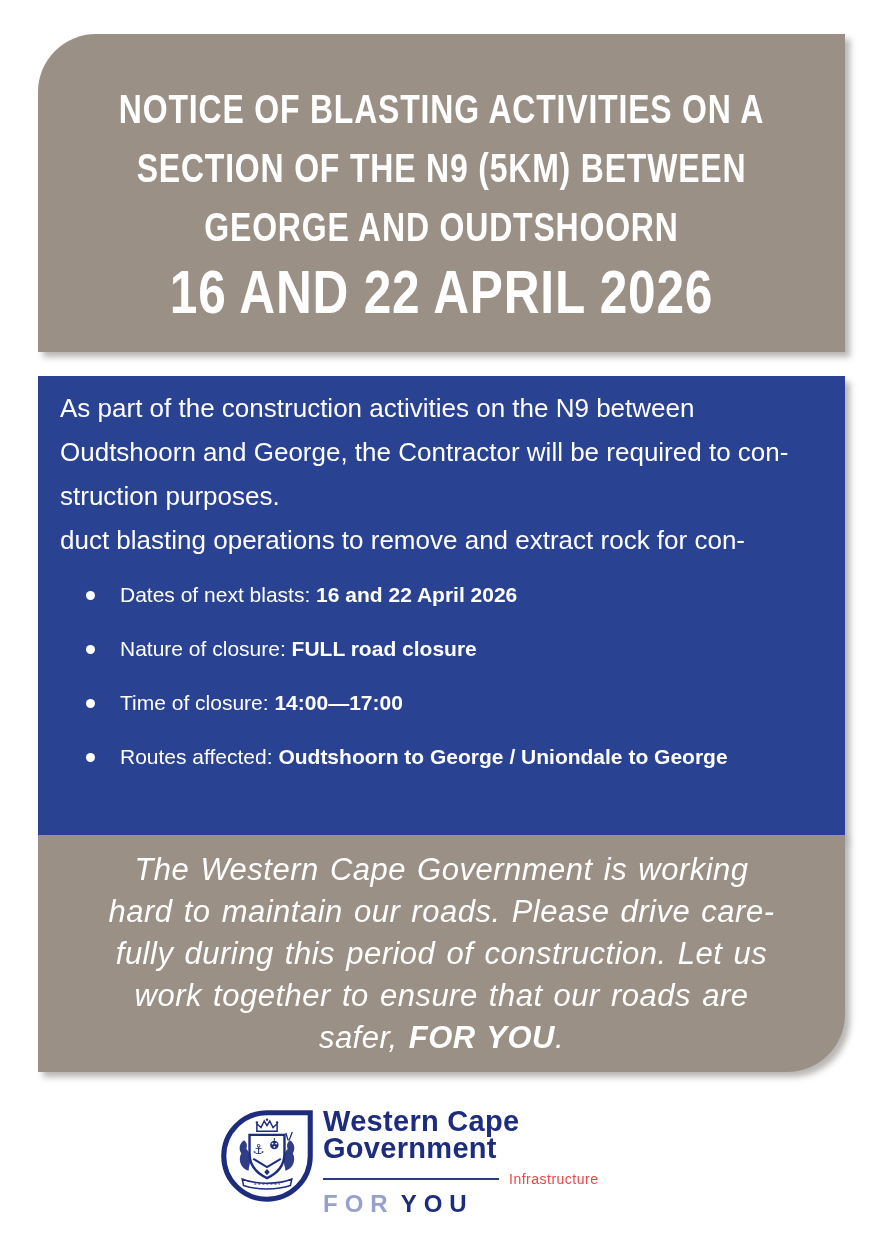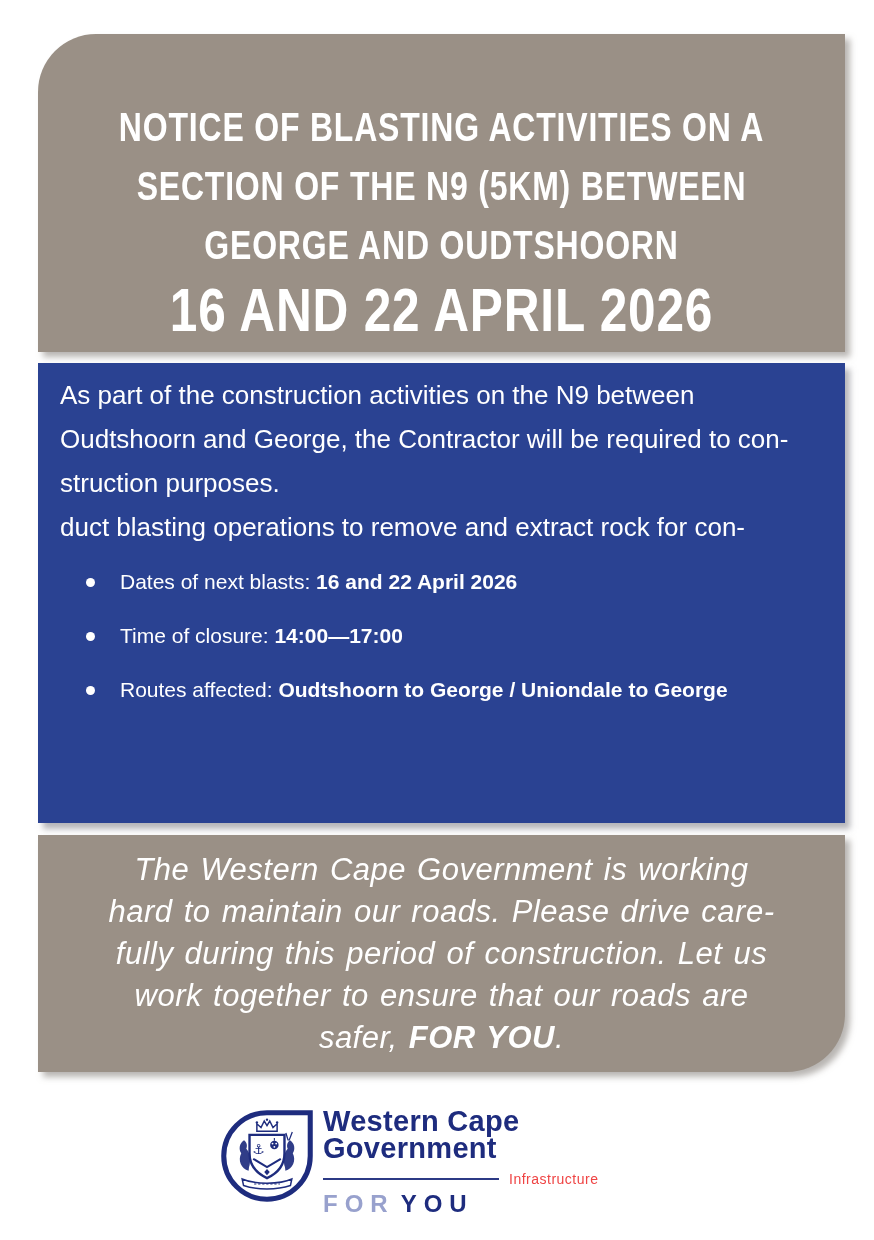--- a/index.html
+++ b/index.html
@@ -15,21 +15,21 @@
   
   .box-header {
     position: absolute;
     left: 38px; top: 34px;
     width: 807px; height: 318px;
     background: #9a9086;
     border-radius: 58px 0 0 0;
     box-shadow: 5px 5px 6px rgba(125,120,115,0.55);
     color: #ffffff;
     text-align: center;
-    padding-top: 64px;
+    padding-top: 46px;
   }
   .box-header-inner {
     transform: scaleX(0.80);
     transform-origin: 50% 0;
   }
   .hdr-line {
     font-size: 40px;
     font-weight: bold;
     line-height: 59px;
     letter-spacing: 1px;
@@ -39,21 +39,21 @@
     margin-top: 2px;
     font-size: 62px;
     font-weight: bold;
     line-height: 66px;
     letter-spacing: 1px;
     white-space: nowrap;
   }
   
   .box-notice {
     position: absolute;
-    left: 38px; top: 363px;
+    left: 38px; top: 376px;
     width: 807px; height: 460px;
     background: #2a4292;
     box-shadow: 5px 6px 6px rgba(110,110,118,0.5);
     color: #ffffff;
     padding: 10px 20px 0 22px;
   }
   .para-line {
     font-size: 26px;
     line-height: 44px;
     white-space: nowrap;
@@ -165,20 +165,23 @@
   <div class="box-notice">
     <div class="para">
       <div class="para-line">As part of the construction activities on the N9 between</div>
       <div class="para-line">Oudtshoorn and George, the Contractor will be required to con-</div>
       <div class="para-line">struction purposes.</div>
       <div class="para-line">duct blasting operations to remove and extract rock for con-</div>
     </div>
     <ul class="bullet-list">
       <li class="bullet-item">
         <span class="bullet-dot"></span><span>Dates of next blasts: </span><span class="bullet-value">16 and 22 April 2026</span>
+      </li>
+      <li class="bullet-item">
+        <span class="bullet-dot"></span><span>Nature of closure: </span><span class="bullet-value">FULL road closure</span>
       </li>
       <li class="bullet-item">
         <span class="bullet-dot"></span><span>Time of closure: </span><span class="bullet-value">14:00—17:00</span>
       </li>
       <li class="bullet-item">
         <span class="bullet-dot"></span><span>Routes affected:  </span><span class="bullet-value">Oudtshoorn to George / Uniondale to George</span>
       </li>
     </ul>
   </div>
 

